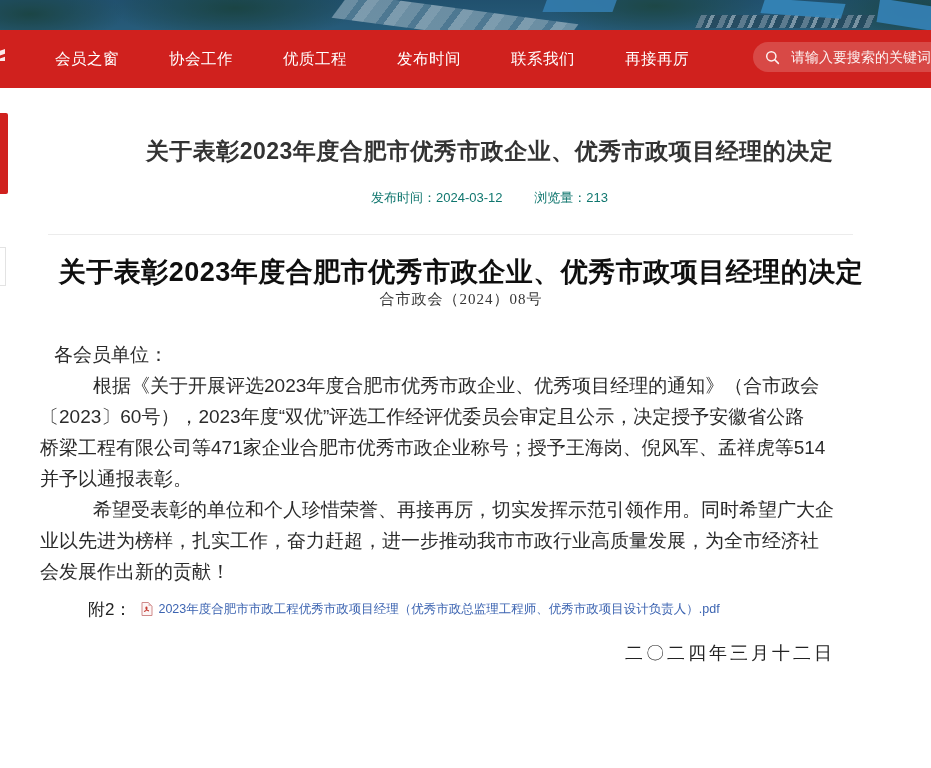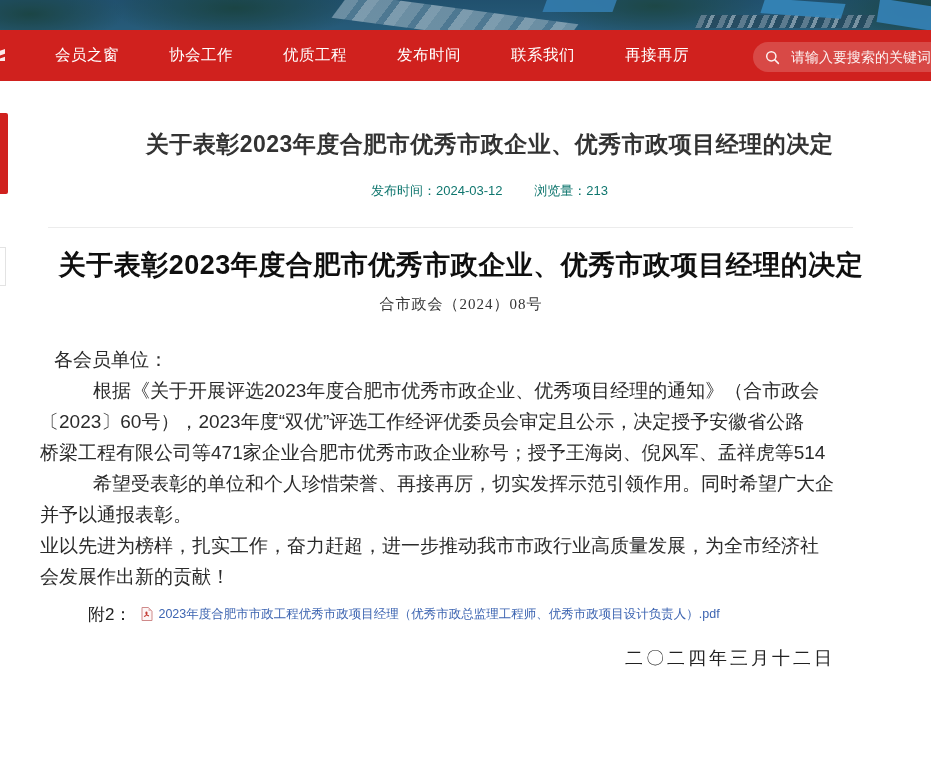--- a/index.html
+++ b/index.html
@@ -26,21 +26,21 @@
   .banner .roof-blue-a{position:absolute;left:545px;top:-2px;width:70px;height:14px;background:#3e8fc6;transform:skew(-20deg);opacity:.9;}
   .banner .roof-blue-b{position:absolute;left:762px;top:1px;width:82px;height:15px;background:#3f9ad2;transform:skew(-14deg) rotate(4deg);opacity:.95;}
   .banner .roof-blue-c{position:absolute;left:878px;top:3px;width:62px;height:24px;background:#3f93cc;transform:rotate(9deg);opacity:.95;}
   .banner .cars{
     position:absolute;left:698px;top:15px;width:175px;height:13px;opacity:.8;transform:skew(-24deg);
     background:repeating-linear-gradient(90deg,#8a9aa4 0 6px,#30505f 6px 10px,#bac4ca 10px 14px,#2d4957 14px 21px);
   }
   .banner .tint{position:absolute;inset:0;background:rgba(26,74,112,0.28);}
   
   .navbar{
-    height:51px;background:#d0211e;position:relative;display:flex;align-items:center;
+    height:58px;background:#d0211e;position:relative;display:flex;align-items:center;
     padding-left:55px;box-sizing:border-box;
   }
   .nav-item{
     width:62px;margin-right:52px;color:#ffffff;font-size:15.5px;letter-spacing:0.5px;
     white-space:nowrap;cursor:pointer;text-align:center;flex:none;
   }
   .nav-fragment{position:absolute;left:0;top:19px;width:5px;height:12px;background:#ffffff;opacity:.9;
     clip-path:polygon(0 15%,100% 0,100% 40%,0 55%,0 80%,100% 65%,100% 100%,0 100%);}
   .search-pill{
     position:absolute;left:753px;top:12px;width:232px;height:30px;border-radius:15px;
@@ -57,21 +57,21 @@
   .side-box{position:absolute;left:-6px;top:247px;width:10px;height:37px;background:#ffffff;border:1px solid #e3e3e3;z-index:5;cursor:pointer;}
   
   .page-header{padding-top:48px;padding-left:48px;}
   .page-title{font-size:23px;font-weight:bold;color:#333333;text-align:center;letter-spacing:0.5px;}
   .page-meta{margin-top:22px;text-align:center;font-size:13px;color:#0f766e;}
   .page-meta .meta-item{margin:0 14px;}
   .divider{margin-top:27px;width:805px;border-top:1px solid #ececec;height:0;}
   
   .article{margin-left:40px;width:842px;}
   .doc-title{margin-top:19px;font-size:27px;font-weight:bold;color:#0f0f0f;text-align:center;letter-spacing:0.5px;}
-  .doc-number{margin-top:12px;text-align:center;font-size:15px;color:#333333;
+  .doc-number{text-align:center;font-size:15px;color:#333333;
     font-family:"Liberation Serif","DejaVu Serif",serif;letter-spacing:1px;}
   .doc-body{margin-top:30px;font-size:19px;line-height:31px;color:#2b2b2b;}
   .body-line{white-space:nowrap;}
   .body-line.indent{padding-left:53px;}
   .body-line.salutation{padding-left:14px;}
   
   .attachments{margin-top:6px;}
   .attachment-row{display:flex;align-items:center;height:32px;padding-left:48px;}
   .attachment-label{font-size:17px;color:#222222;flex:none;}
   .pdf-icon{flex:none;margin:0 5px 0 10px;display:inline-block;}
@@ -125,22 +125,22 @@
 <div class="article">
   <div class="doc-title">关于表彰2023年度合肥市优秀市政企业、优秀市政项目经理的决定</div>
   <div class="doc-number">合市政会（2024）08号</div>
 
   <div class="doc-body">
     <div class="body-line salutation">各会员单位：</div>
     <div id="paragraphs">
         <div class="body-line indent">根据《关于开展评选2023年度合肥市优秀市政企业、优秀项目经理的通知》（合市政会</div>
         <div class="body-line">〔2023〕60号），2023年度“双优”评选工作经评优委员会审定且公示，决定授予安徽省公路</div>
         <div class="body-line">桥梁工程有限公司等471家企业合肥市优秀市政企业称号；授予王海岗、倪风军、孟祥虎等514</div>
+        <div class="body-line">并予以通报表彰。</div>
         <div class="body-line indent">希望受表彰的单位和个人珍惜荣誉、再接再厉，切实发挥示范引领作用。同时希望广大企</div>
-        <div class="body-line">并予以通报表彰。</div>
         <div class="body-line">业以先进为榜样，扎实工作，奋力赶超，进一步推动我市市政行业高质量发展，为全市经济社</div>
         <div class="body-line">会发展作出新的贡献！</div>
       </div>
   </div>
 
   <div class="attachments" id="attachments">
       <div class="attachment-row">
         <span class="attachment-label">附2：</span>
         <svg width="12" height="14" viewBox="0 0 12 14" class="pdf-icon">
           <path d="M1 .5h6.5L11 4v9.5H1z" fill="#fdf5f5" stroke="#cf8a8a" stroke-width="1"></path>

